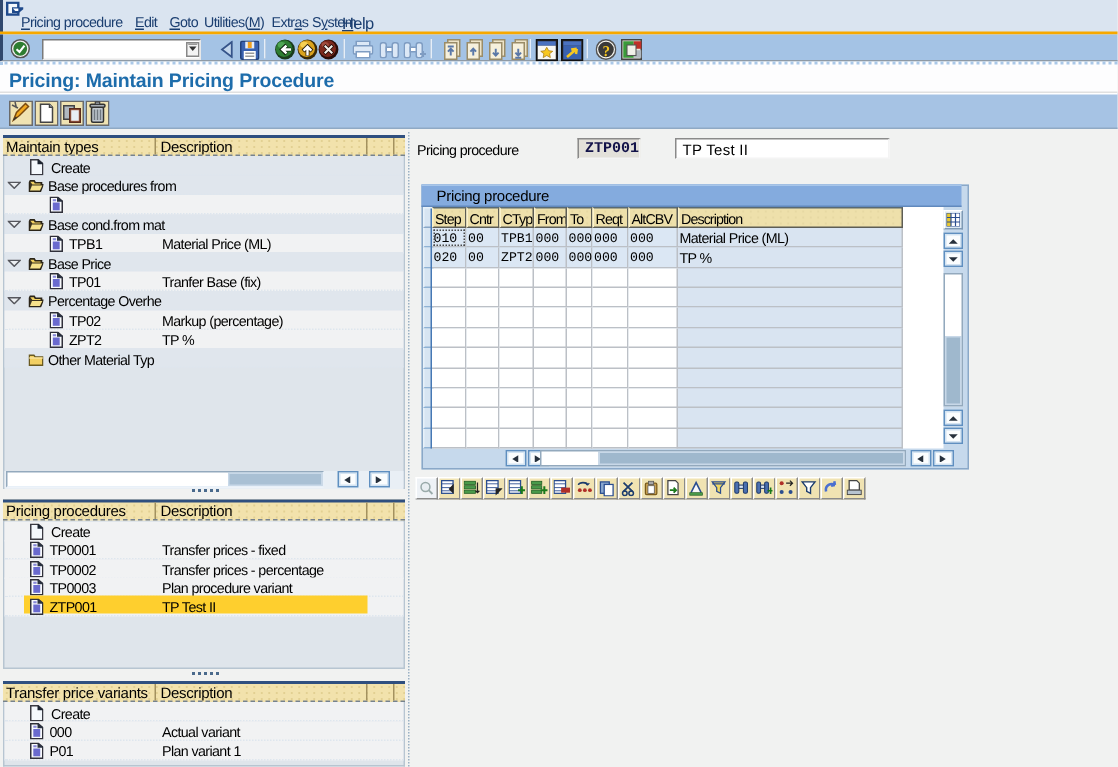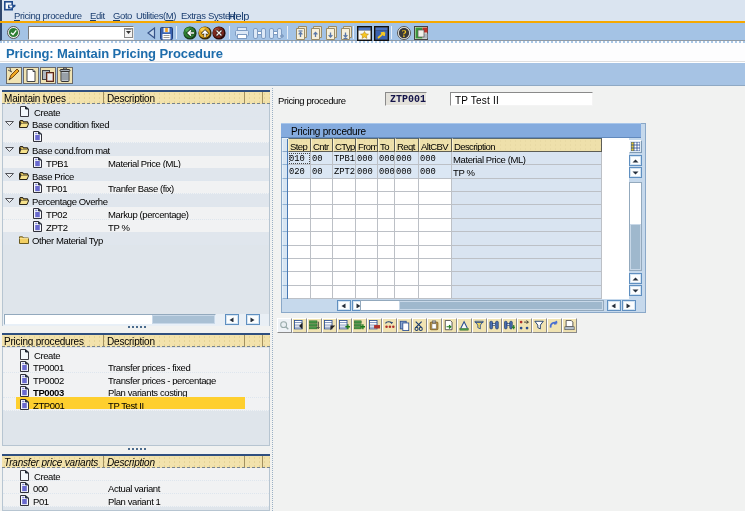--- a/index.html
+++ b/index.html
@@ -177,21 +177,21 @@
 <div class="abs ttxt" style="left:34px;top:106.5px;">Create</div>
 <div class="abs" style="left:3px;top:117px;width:266px;height:13px;background:#e0e6ed;border-bottom:1px dotted #dee6ee;"></div>
 <svg class="abs" style="left:5px;top:121.3px;" width="9" height="5" viewBox="0 0 9 5">
     <path d="M0.5 0.5 L8.5 0.5 L4.5 4.5 Z" fill="#eceff2" stroke="#55565c"></path>
   </svg>
 <svg class="abs" style="left:19px;top:119.3px;" width="10" height="9" viewBox="0 0 10 9">
     <path d="M0.5 2.8 L0.5 8.5 L8 8.5 L9.7 4.2 L8.7 4.2 L8.7 2.8 L4.6 2.8 L3.8 1.5 L1.2 1.5 Z" fill="#3a3220" stroke="#2a2418"></path>
     <path d="M1.2 2.2 L3.5 2.2 L4.2 3.4 L8 3.4 L8 4 L2.6 4 Z" fill="#f0d060"></path>
     <path d="M2.3 4.6 L9.2 4.6 L7.6 8 L1 8 Z" fill="#f6e28c"></path>
   </svg>
-<div class="abs ttxt" style="left:32px;top:119.3px;">Base condition fixed</div>
+<div class="abs ttxt" style="left:32px;top:119.3px;">Base procedures from</div>
 <div class="abs" style="left:3px;top:130px;width:266px;height:13px;background:#f1f2f3;border-bottom:1px dotted #dee6ee;"></div>
 <svg class="abs" style="left:32.5px;top:131.1px;" width="9" height="11" viewBox="0 0 9 11">
     <path d="M0.5 0.5 L5.5 0.5 L8.5 3 L8.5 10.5 L0.5 10.5 Z" fill="#f8fafc" stroke="#30303a"></path>
     <path d="M5.5 0.5 L5.5 3 L8.5 3" fill="#2a3240" stroke="#2a3240"></path>
     <rect x="2.2" y="4" width="4.6" height="5.2" fill="#6a6ace"></rect>
     <rect x="2.2" y="1.8" width="2.2" height="1.4" fill="#8888d8"></rect>
   </svg>
 <div class="abs ttxt" style="left:46px;top:144px;">TPB2</div>
 <div class="abs ttxt" style="left:108px;top:132.1px;margin-top:23px;">Costing Basis</div>
 <div class="abs" style="left:3px;top:143px;width:266px;height:13px;background:#e0e6ed;border-bottom:1px dotted #dee6ee;"></div>
@@ -312,39 +312,39 @@
   </svg>
 <div class="abs ttxt" style="left:33px;top:374.7px;">TP0002</div>
 <div class="abs ttxt" style="left:108px;top:374.7px;">Transfer prices - percentage</div>
 <div class="abs" style="left:3px;top:385px;width:266px;height:13px;background:#f1f2f3;border-bottom:1px dotted #dee6ee;"></div>
 <svg class="abs" style="left:19.5px;top:386.3px;" width="9" height="11" viewBox="0 0 9 11">
     <path d="M0.5 0.5 L5.5 0.5 L8.5 3 L8.5 10.5 L0.5 10.5 Z" fill="#f8fafc" stroke="#30303a"></path>
     <path d="M5.5 0.5 L5.5 3 L8.5 3" fill="#2a3240" stroke="#2a3240"></path>
     <rect x="2.2" y="4" width="4.6" height="5.2" fill="#6a6ace"></rect>
     <rect x="2.2" y="1.8" width="2.2" height="1.4" fill="#8888d8"></rect>
   </svg>
-<div class="abs ttxt" style="left:33px;top:387.3px;font-weight:bold;">TP0003</div>
-<div class="abs ttxt" style="left:108px;top:387.3px;">Plan variants costing</div>
+<div class="abs ttxt" style="left:33px;top:387.3px;">TP0003</div>
+<div class="abs ttxt" style="left:108px;top:387.3px;">Plan procedure variant</div>
 <div class="abs" style="left:3px;top:398px;width:266px;height:13px;background:#f1f2f3;border-bottom:1px dotted #dee6ee;"></div>
 <div class="abs" style="left:16px;top:397px;width:229px;height:12px;background:#fecf2e;"></div>
 <svg class="abs" style="left:19.5px;top:398.9px;" width="9" height="11" viewBox="0 0 9 11">
     <path d="M0.5 0.5 L5.5 0.5 L8.5 3 L8.5 10.5 L0.5 10.5 Z" fill="#f8fafc" stroke="#30303a"></path>
     <path d="M5.5 0.5 L5.5 3 L8.5 3" fill="#2a3240" stroke="#2a3240"></path>
     <rect x="2.2" y="4" width="4.6" height="5.2" fill="#6a6ace"></rect>
     <rect x="2.2" y="1.8" width="2.2" height="1.4" fill="#8888d8"></rect>
   </svg>
 <div class="abs ttxt" style="left:33px;top:399.9px;">ZTP001</div>
 <div class="abs ttxt" style="left:108px;top:399.9px;">TP Test II</div>
 <div class="abs" style="left:128px;top:448px;width:2px;height:2px;background:#4a6a8c;"></div>
 <div class="abs" style="left:132px;top:448px;width:2px;height:2px;background:#4a6a8c;"></div>
 <div class="abs" style="left:136px;top:448px;width:2px;height:2px;background:#4a6a8c;"></div>
 <div class="abs" style="left:140px;top:448px;width:2px;height:2px;background:#4a6a8c;"></div>
 <div class="abs" style="left:144px;top:448px;width:2px;height:2px;background:#4a6a8c;"></div>
 <div class="abs" style="left:2px;top:454px;width:268px;height:57px;background:#dfe5eb;border:1px solid #b7c5d1;border-top:none;"></div>
-<div class="abs" style="left:2px;top:454px;width:268px;height:14px;background:#f2e2ac;background-image:radial-gradient(#e2d092 0.6px, rgba(0,0,0,0) 0.7px);background-size:5px 4px;border-top:2px solid #2f4f7f;border-bottom:1px dashed #76828e;font-style:italic;">
+<div class="abs" style="left:2px;top:454px;width:268px;height:14px;background:#f2e2ac;background-image:radial-gradient(#e2d092 0.6px, rgba(0,0,0,0) 0.7px);background-size:5px 4px;border-top:2px solid #2f4f7f;border-bottom:1px dashed #76828e;">
     <div style="position:absolute;top:0;height:100%;border-right:1px solid #a3915f;white-space:nowrap;overflow:hidden;font-size:10px;letter-spacing:-0.2px;padding-top:1px;left:0;width:102px;padding-left:2px">Transfer price variants</div>
     <div style="position:absolute;top:0;height:100%;border-right:1px solid #a3915f;white-space:nowrap;overflow:hidden;font-size:10px;letter-spacing:-0.2px;padding-top:1px;left:102px;width:141px;padding-left:3px">Description</div>
     <div style="position:absolute;top:0;height:100%;border-right:1px solid #a3915f;white-space:nowrap;overflow:hidden;font-size:10px;letter-spacing:-0.2px;padding-top:1px;left:243px;width:18px;"></div>
   </div>
 <div class="abs" style="left:3px;top:468px;width:266px;height:13px;background:#f1f2f3;border-bottom:1px dotted #dee6ee;"></div>
 <svg class="abs" style="left:20px;top:469.5px;" width="9" height="11" viewBox="0 0 9 11">
     <path d="M0.5 0.5 L5.5 0.5 L8.5 3 L8.5 10.5 L0.5 10.5 Z" fill="#f4f8fc" stroke="#3a3a42"></path>
     <path d="M5.5 0.5 L5.5 3 L8.5 3" fill="#1c2430" stroke="#1c2430"></path>
   </svg>
 <div class="abs ttxt" style="left:34px;top:470.5px;">Create</div>

